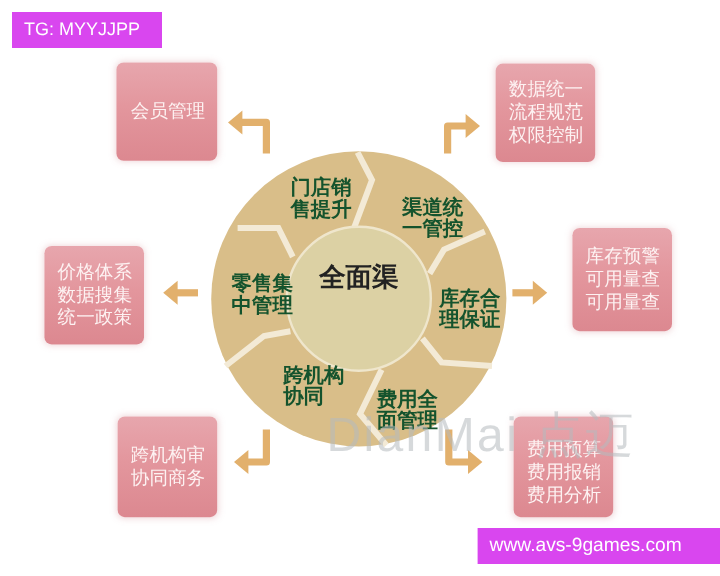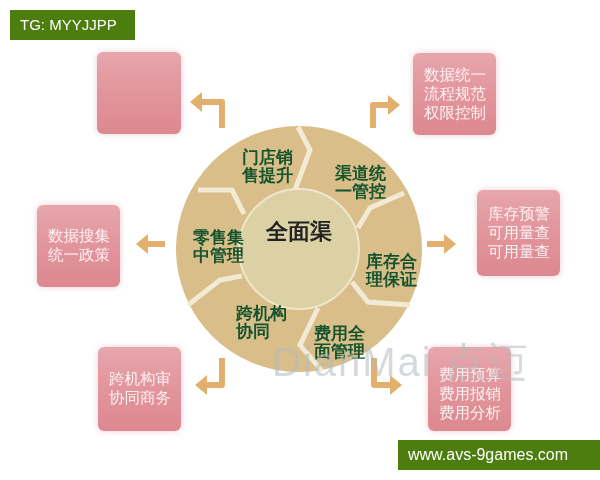--- a/index.html
+++ b/index.html
@@ -1,18 +1,18 @@
 <!DOCTYPE html>
 <html><head>
 <meta charset="utf-8">
 <style>
   html, body { margin:0; padding:0; }
   body { width:600px; height:480px; background:#ffffff; position:relative; overflow:hidden;
          font-family:"DejaVu Sans", sans-serif; }
-  .tag { position:absolute; background:#4d7c0f; color:#fff; font-family:"Liberation Sans", sans-serif;
+  .tag { position:absolute; background:#d946ef; color:#fff; font-family:"Liberation Sans", sans-serif;
          font-size:15px; line-height:30px; padding:0 10px; }
   .tag-tl { left:10px; top:10px; height:30px; width:105px; }
   .tag-br { left:398px; top:440px; height:30px; width:192px; font-size:16px; }
 
   .box { position:absolute; border-radius:6px;
          background:linear-gradient(to bottom, #e7a6ad 0%, #e3969d 45%, #dc8890 100%);
          box-shadow:0 0 6px rgba(200,120,130,0.35); overflow:hidden; }
   .box .lines { position:absolute; left:14px; top:50%; transform:translateY(-50%);
                 color:#fdf2f2; font-size:15.5px; line-height:19px; white-space:nowrap; }
   .box .line { display:block; }
@@ -28,33 +28,35 @@
   .watermark { position:absolute; left:272px; top:335px; color:rgba(180,185,190,0.55);
                font-family:"Liberation Sans", sans-serif; font-size:40px; letter-spacing:2px; white-space:nowrap; }
 </style>
 </head>
 <body>
 
 <div class="tag tag-tl">TG: MYYJJPP</div>
 
 <div class="box" style="left:97px; top:52px; width:84px; height:82px;">
   <div class="lines" style="left:12px;">
+    <span class="line">会员管理</span>
   </div>
 </div>
 
 <div class="box" style="left:413px; top:53px; width:83px; height:82px;">
   <div class="lines" style="left:11px;">
     <span class="line">数据统一</span>
     <span class="line">流程规范</span>
     <span class="line">权限控制</span>
   </div>
 </div>
 
 <div class="box" style="left:37px; top:205px; width:83px; height:82px;">
   <div class="lines" style="left:11px;">
+    <span class="line">价格体系</span>
     <span class="line">数据搜集</span>
     <span class="line">统一政策</span>
   </div>
 </div>
 
 <div class="box" style="left:477px; top:190px; width:83px; height:86px;">
   <div class="lines" style="left:11px;">
     <span class="line">库存预警</span>
     <span class="line">可用量查</span>
     <span class="line">可用量查</span>
@@ -95,21 +97,21 @@
 </div>
 
 <div class="seg" style="left:242px; top:148px;">
   <div>门店销</div>
   <div>售提升</div>
 </div>
 <div class="seg" style="left:335px; top:164px;">
   <div>渠道统</div>
   <div>一管控</div>
 </div>
-<div class="seg" style="left:366px; top:240px;margin-top:12px;">
+<div class="seg" style="left:366px; top:240px;">
   <div>库存合</div>
   <div>理保证</div>
 </div>
 <div class="seg" style="left:314px; top:324px;text-align:right;">
   <div>费用全</div>
   <div>面管理</div>
 </div>
 <div class="seg" style="left:236px; top:304px;">
   <div>跨机构</div>
   <div>协同</div>

